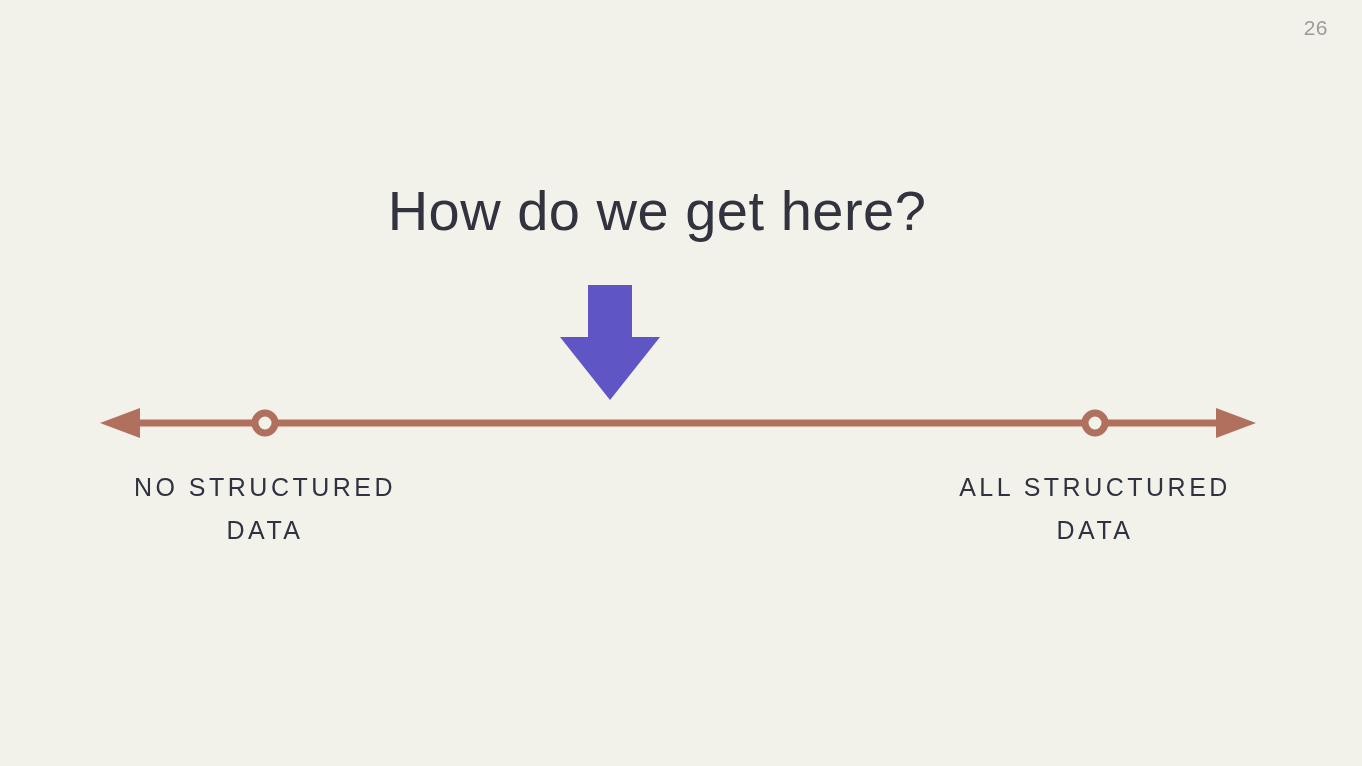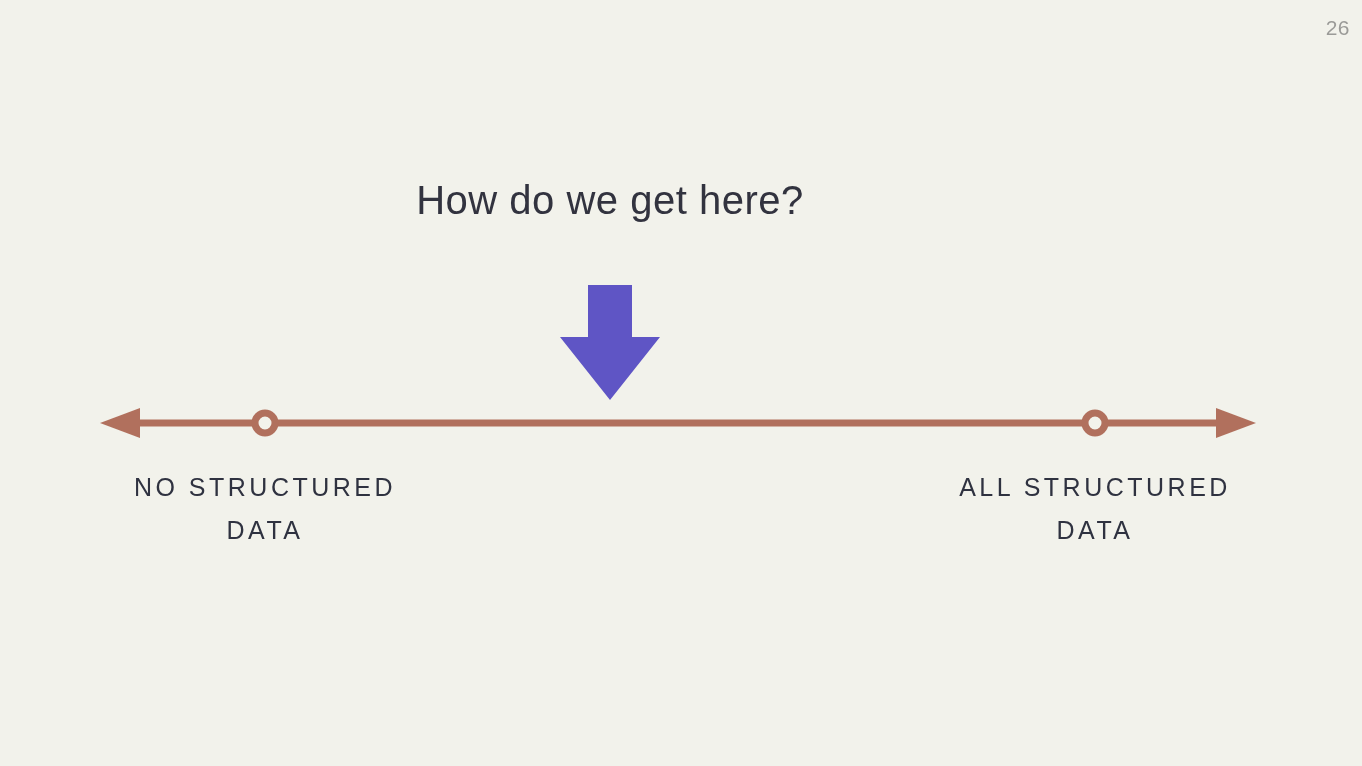--- a/index.html
+++ b/index.html
@@ -10,36 +10,37 @@
     position: relative;
     width: 1362px;
     height: 766px;
     background: #f2f2eb;
     overflow: hidden;
     font-family: "Liberation Sans", sans-serif;
   }
   .page-number {
     position: absolute;
     top: 16px;
-    right: 12px;
+    right: 34px;
     font-size: 21px;
     color: #9b9b98;
     letter-spacing: 0.5px;
   }
   .title {
     position: absolute;
     top: 178px;
     left: 0;
     width: 1220px;
     margin: 0;
     text-align: center;
-    font-size: 40px;
+    font-size: 56px;
     font-weight: 500;
     color: #32333f;
     letter-spacing: 0.5px;
+    padding-left: 47px;
   }
   .down-arrow {
     position: absolute;
     left: 560px;
     top: 285px;
     width: 100px;
     height: 115px;
     display: block;
   }
   .spectrum {

